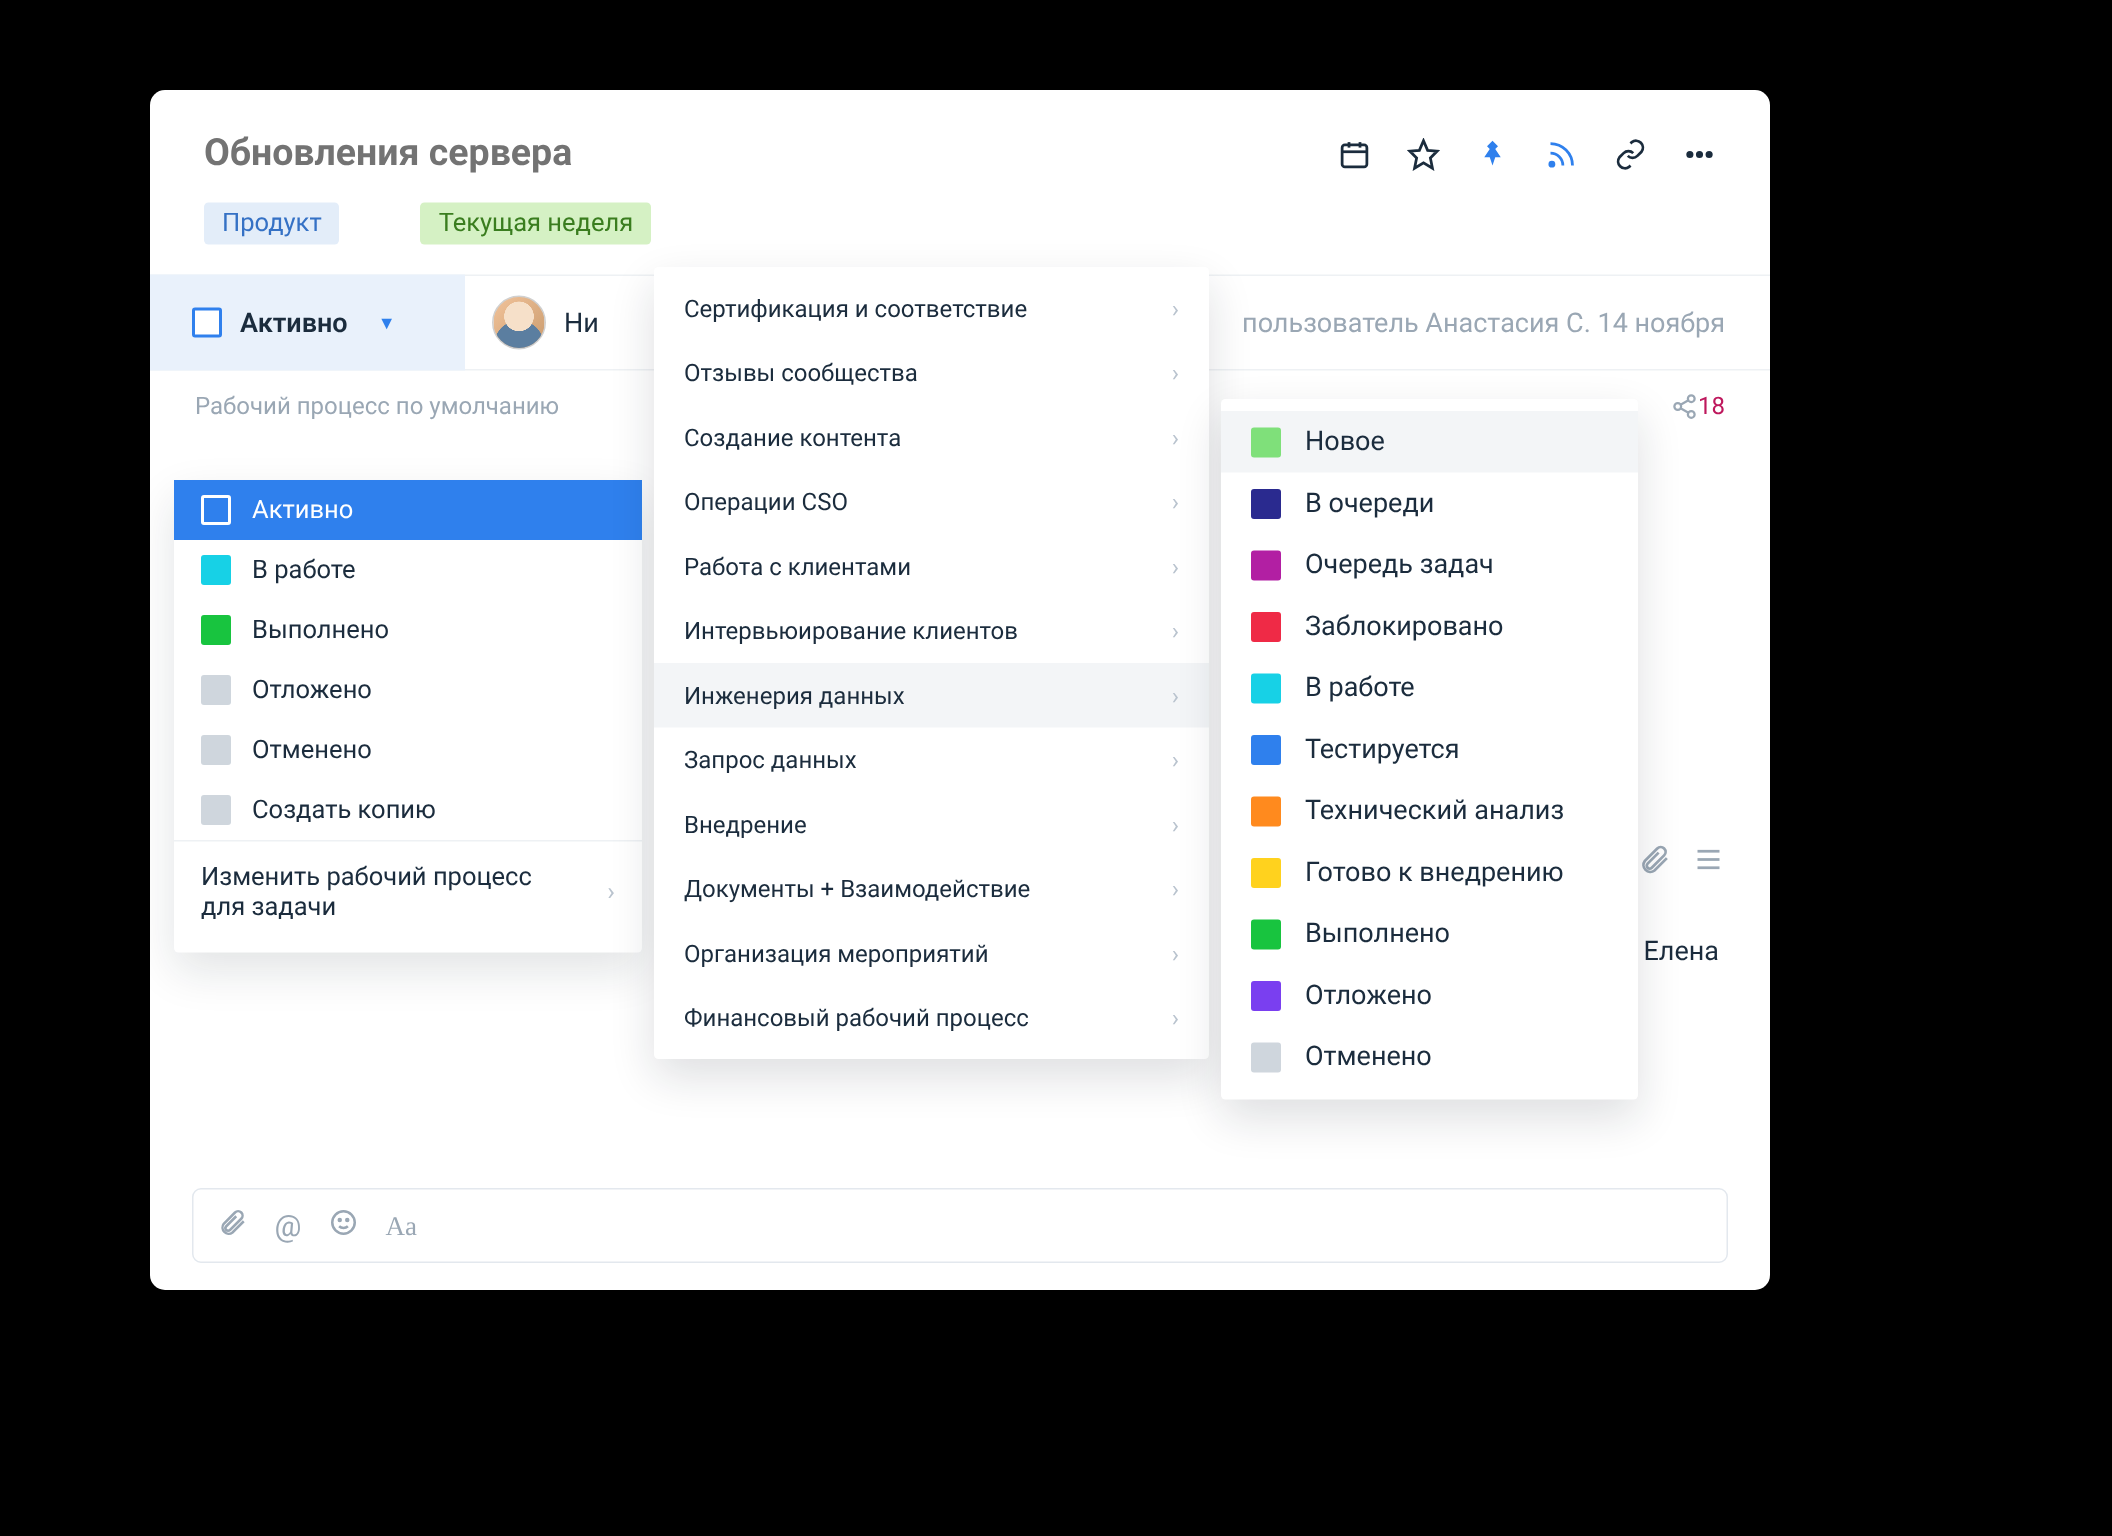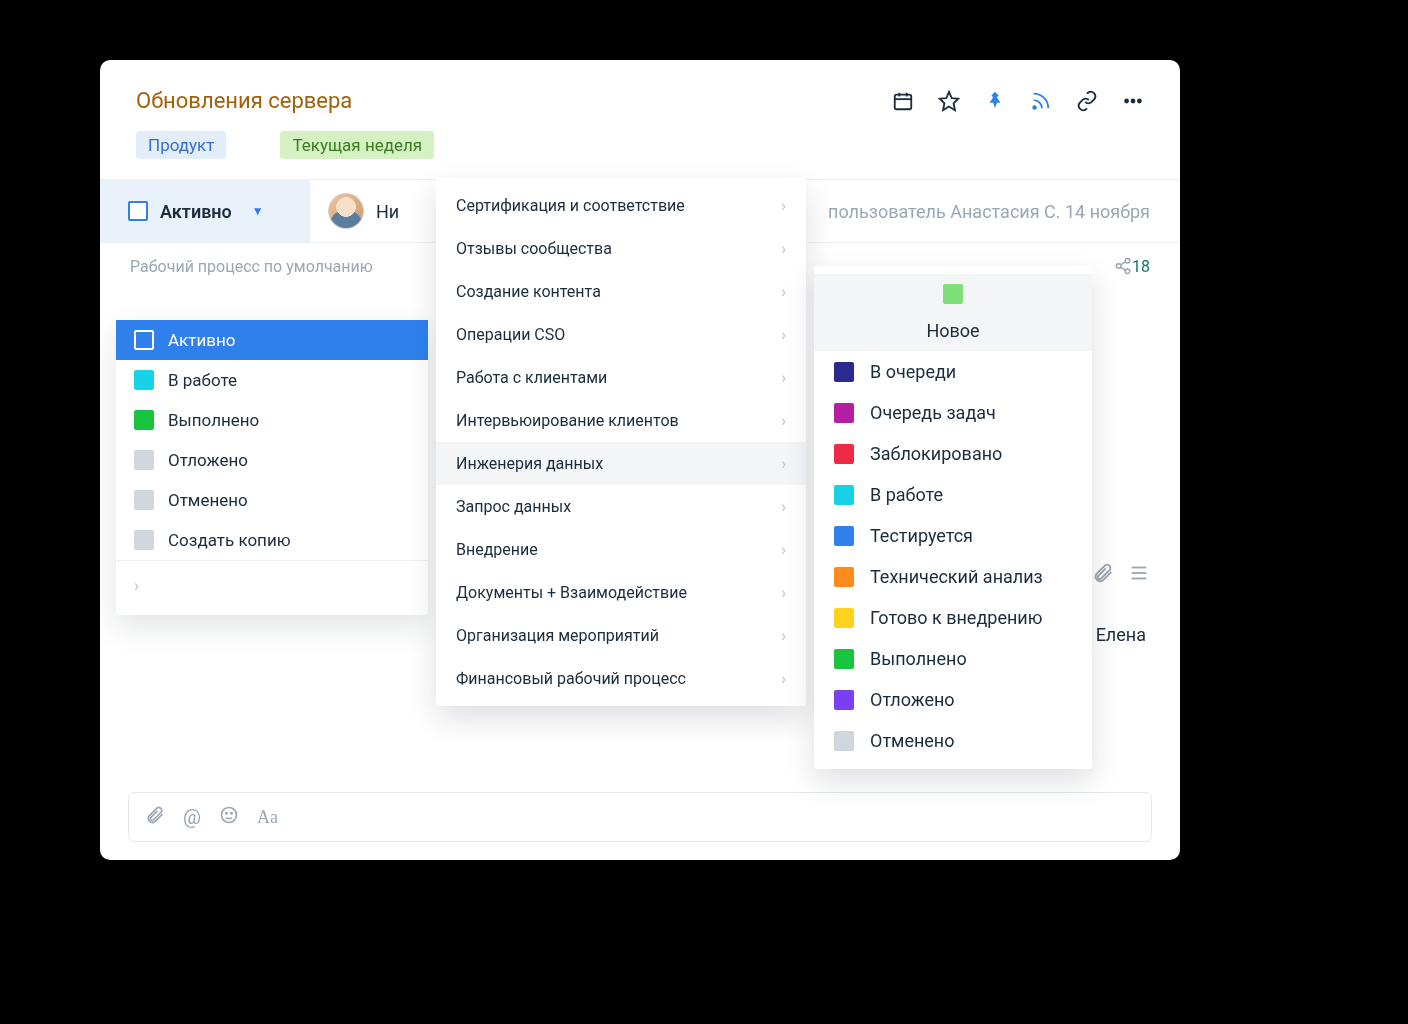--- a/index.html
+++ b/index.html
@@ -22,23 +22,23 @@
     overflow: visible;
   }
   
   .hdr {
     padding: 28px 36px 18px 36px;
     display: flex;
     align-items: center;
     justify-content: space-between;
   }
   .title {
-    font-size: 22px;
-    font-weight: 400;
-    color: #a16207;
+    font-size: 25px;
+    font-weight: 700;
+    color: #737373;
   }
   .actions { display:flex; gap:24px; align-items:center; }
   .icon { width:22px; height:22px; display:inline-flex; align-items:center; justify-content:center; color:#1b2c3d; cursor:pointer; }
   .icon.blue { color:#2f80ed; }
   .icon svg { width:22px; height:22px; stroke:currentColor; fill:none; stroke-width:2; }
   .tags { padding: 0 36px 20px 36px; display:flex; gap:14px; }
   .tag { font-size:17px; padding:4px 12px; border-radius:3px; }
   .tag.blue { background:#e3edf9; color:#3571c5; }
   .tag.green { background:#d5f1c4; color:#3a7d1f;margin-left:40px; }
   
@@ -73,21 +73,21 @@
   .avatar::after{
     content:""; position:absolute; inset:0;
     background: radial-gradient(circle at 50% 38%, #f6e0c9 0 36%, transparent 37%),
                 radial-gradient(circle at 50% 95%, #5b7ea0 0 45%, transparent 46%);
   }
   .meta { margin-left:auto; padding-right:30px; color:#9aa7b4; font-size:18px; }
   .sub {
     padding:14px 30px; color:#9aa7b4; font-size:16px;
     display:flex; justify-content:space-between; align-items:center;
   }
-  .share-cnt { display:flex; color:#0f766e; }
+  .share-cnt { display:flex; align-items:center; color:#be185d; }
   
   .dd1 {
     position:absolute;
     left:16px; top:260px;
     width:312px;
     background:#fff;
     box-shadow:0 12px 30px rgba(20,30,40,0.12);
     border-radius:3px;
     padding-bottom:6px;
   }
@@ -127,21 +127,21 @@
     width:278px;
     background:#fff;
     box-shadow:0 12px 30px rgba(20,30,40,0.14);
     border-radius:3px;
     padding:8px 0;
   }
   .dd3-item {
     display:flex; align-items:center; gap:16px;
     padding:10px 20px; font-size:18px; color:#1b2c3d; cursor:pointer;
   }
-  .dd3-item.hover { background:#f3f5f7;flex-direction:column; }
+  .dd3-item.hover { background:#f3f5f7; }
   
   .side-icons {
     position:absolute; right:30px; top:502px;
     display:flex; gap:14px; color:#9aa7b4;
   }
   .side-name {
     position:absolute; right:34px; top:564px; font-size:18px; color:#1b2c3d;
   }
   
   .comment {
@@ -293,20 +293,21 @@
         <div class="dd1-item">
           <span class="sw" style="background: rgb(207, 214, 221);"></span>
           <span>Отменено</span>
         </div>
         <div class="dd1-item">
           <span class="sw" style="background: rgb(207, 214, 221);"></span>
           <span>Создать копию</span>
         </div>
       </div>
     <div class="dd1-footer">
+      <span style="max-width:250px">Изменить рабочий процесс для задачи</span>
       <span class="chev">›</span>
     </div>
   </div>
 
   <div class="dd2" id="dd2-list">
       <div class="dd2-item">
         <span>Сертификация и соответствие</span>
         <span class="chev">›</span>
       </div>
       <div class="dd2-item">

